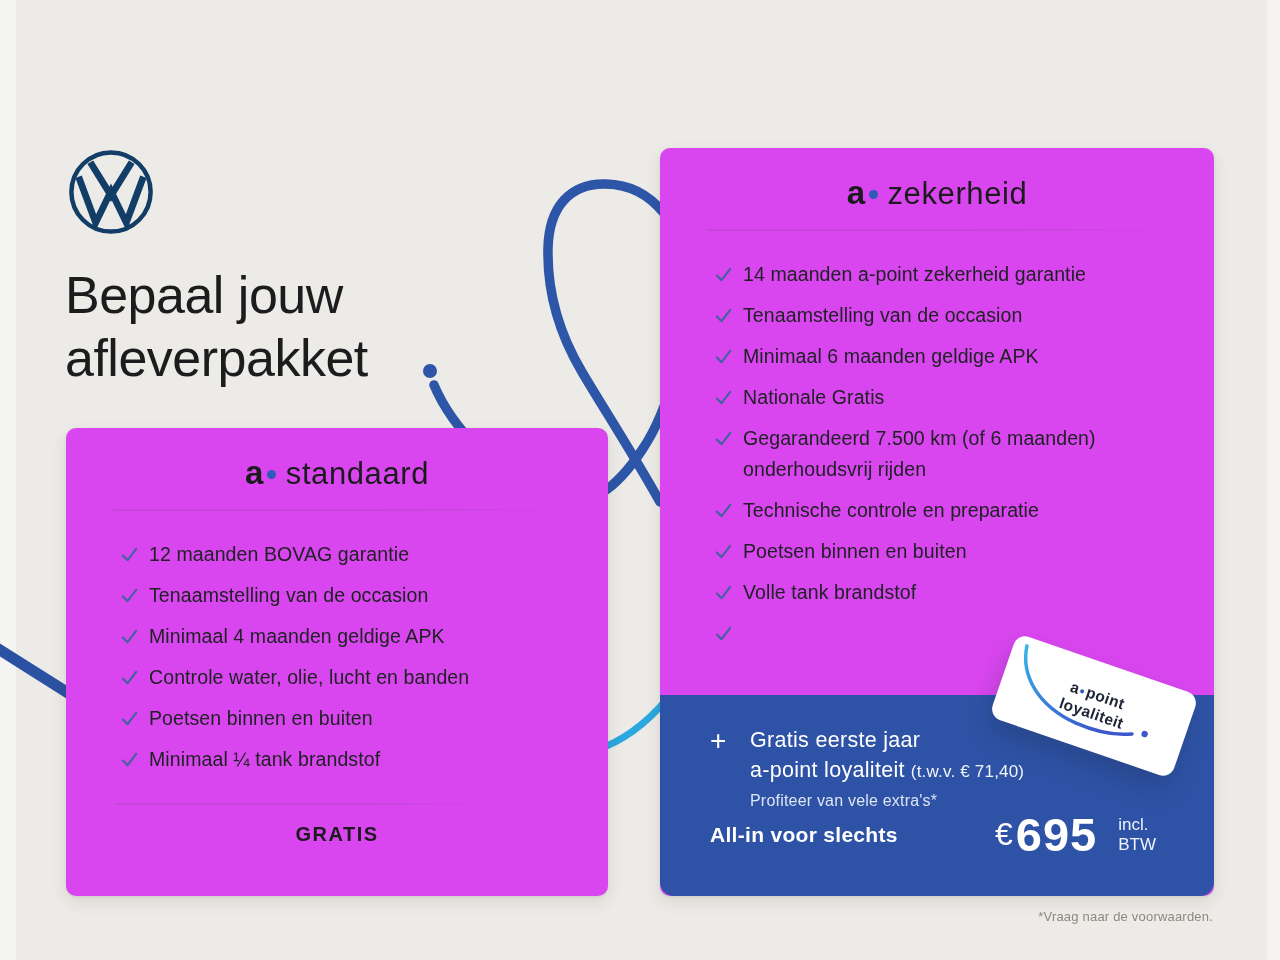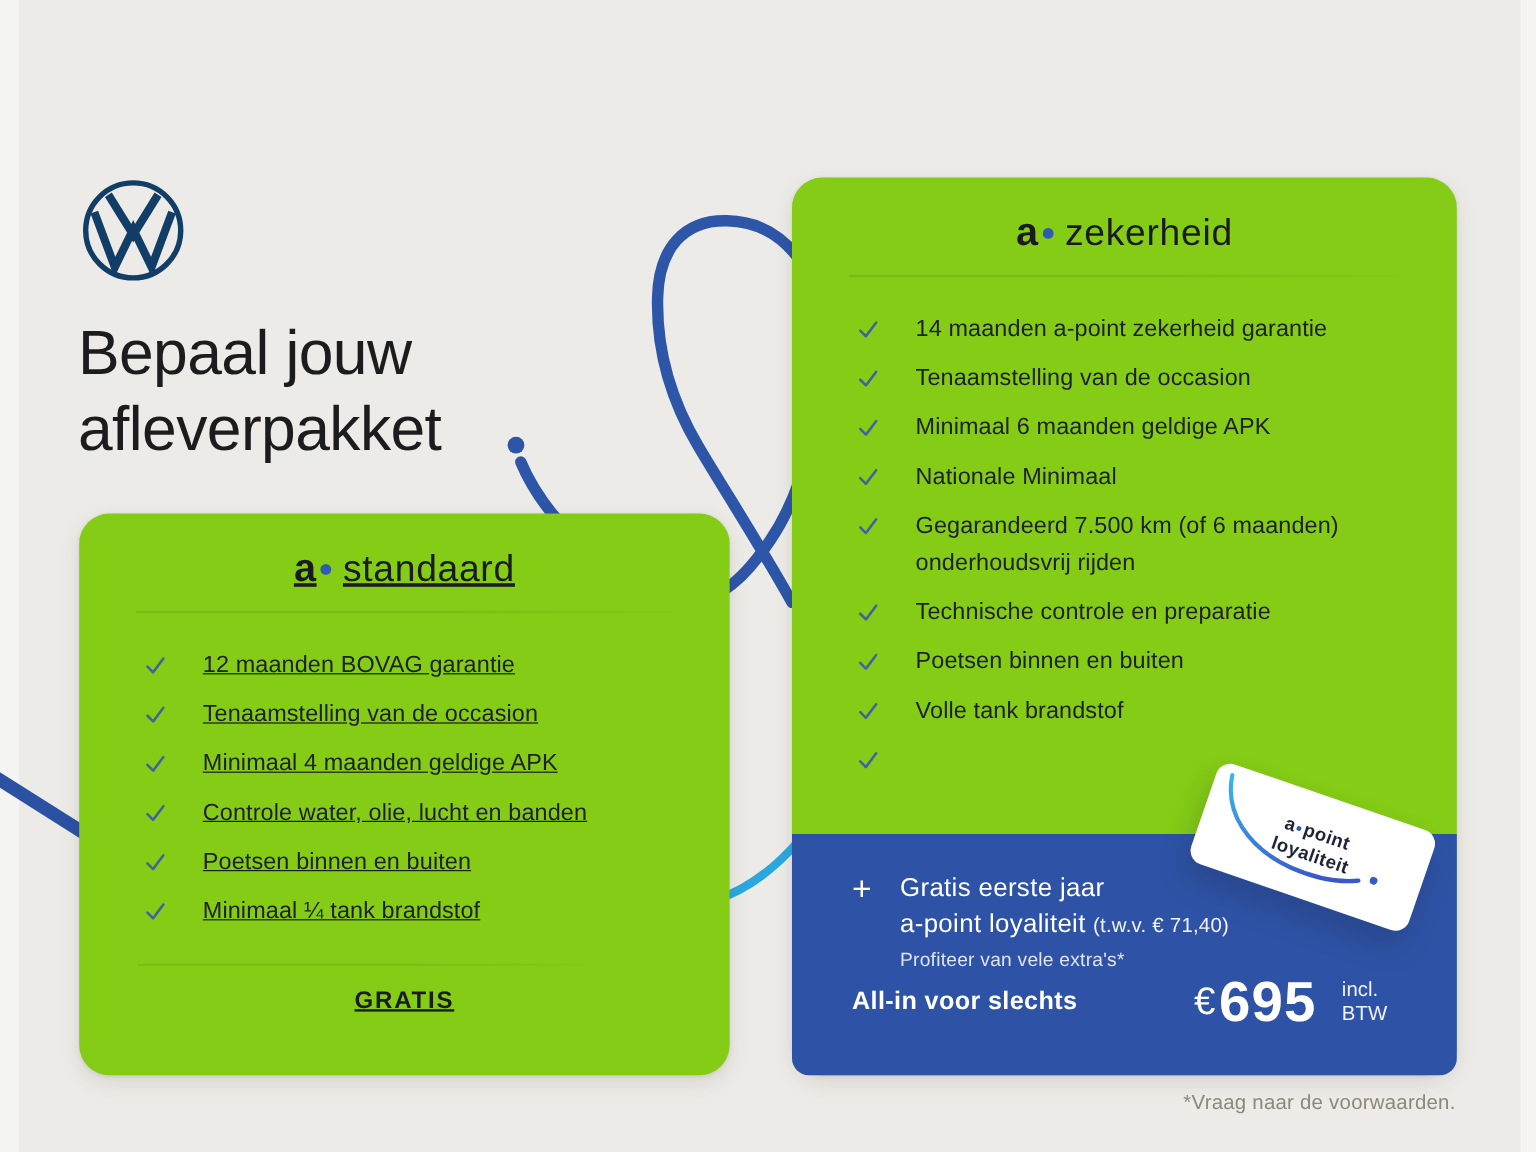--- a/index.html
+++ b/index.html
@@ -19,43 +19,43 @@
   .vw-logo { position:absolute; left:66px; top:147px; z-index:2; }
 
   .heading {
     position:absolute; left:65px; top:264px; z-index:2;
     font-size:52px; line-height:63px; font-weight:500; color:#1c1c1e;
     letter-spacing:-0.5px;
   }
 
   
   .card {
-    position:absolute; background:#84cc16; border-radius:25px; z-index:2;
+    position:absolute; background:#d946ef; border-radius:10px; z-index:2;
     box-shadow:0 6px 16px rgba(70,63,52,.12), 0 1px 3px rgba(70,63,52,.08);
   }
-  .card.standaard { left:66px; top:428px; width:542px; height:468px;text-decoration:underline; }
+  .card.standaard { left:66px; top:428px; width:542px; height:468px; }
   .card.zekerheid { left:660px; top:148px; width:554px; height:748px; }
 
   .card-title { margin-top:26px; text-align:center; font-size:31px; color:#1b1b1e; }
   .title-a { font-weight:700; font-size:33px; letter-spacing:.5px; }
   .title-dot {
     display:inline-block; width:9px; height:9px; border-radius:50%;
     background:#2d5bb5; margin:0 10px 5px 3px;
   }
   .title-rest { font-weight:500; letter-spacing:.6px; }
 
   .divider {
     height:2px; margin:17px 47px 0;
     background:linear-gradient(to right, rgba(40,40,40,.10), rgba(40,40,40,.10) 55%, rgba(40,40,40,.015));
     border-radius:1px;
   }
 
   ul.features { list-style:none; margin:23px 0 0; padding:0 36px 0 52px; }
   li.feature {
-    display:flex; align-items:flex-start; gap:28px;
+    display:flex; align-items:flex-start; gap:8px;
     padding:5px 0; font-size:19.5px; line-height:31px; color:#202125;
     letter-spacing:.1px;
   }
   .check { flex:0 0 auto; width:23px; height:31px; display:flex; align-items:center; justify-content:center; }
 
   .gratis-divider {
     height:2px; margin:23px 0 0 49px; width:372px;
     background:linear-gradient(to right, rgba(40,40,40,.09), rgba(40,40,40,.09) 60%, rgba(40,40,40,.015));
   }
   .gratis {
@@ -97,21 +97,21 @@
     font-size:15.5px; line-height:19px; font-weight:700; color:#1e2537;
     letter-spacing:.4px;
   }
   .ldot {
     display:inline-block; width:4.5px; height:4.5px; border-radius:50%;
     background:#2d5bb5; margin:0 2px 2px 1px;
   }
 
   .footer-note {
     position:absolute; right:67px; top:909px; z-index:2;
-    font-size:17px; color:#8e887b; letter-spacing:.2px;
+    font-size:13px; color:#8e887b; letter-spacing:.2px;
   }
 </style>
 </head>
 <body>
 
 <div class="canvas">
 
   <div class="edge left"></div>
   <div class="edge right"></div>
 
@@ -227,21 +227,21 @@
             </svg>
           </span>
         <span>Minimaal 6 maanden geldige APK</span>
         </li>
       <li class="feature">
         <span class="check">
             <svg width="19" height="19" viewBox="0 0 20 20">
               <polyline points="3,11 8,16 17,4" fill="none" stroke="#41629e" stroke-width="2.2" stroke-linecap="round" stroke-linejoin="round"></polyline>
             </svg>
           </span>
-        <span>Nationale Minimaal</span>
+        <span>Nationale Gratis</span>
         </li>
       <li class="feature">
         <span class="check">
             <svg width="19" height="19" viewBox="0 0 20 20">
               <polyline points="3,11 8,16 17,4" fill="none" stroke="#41629e" stroke-width="2.2" stroke-linecap="round" stroke-linejoin="round"></polyline>
             </svg>
           </span>
         <span>Gegarandeerd 7.500 km (of 6 maanden) onderhoudsvrij rijden</span>
         </li>
       <li class="feature">

